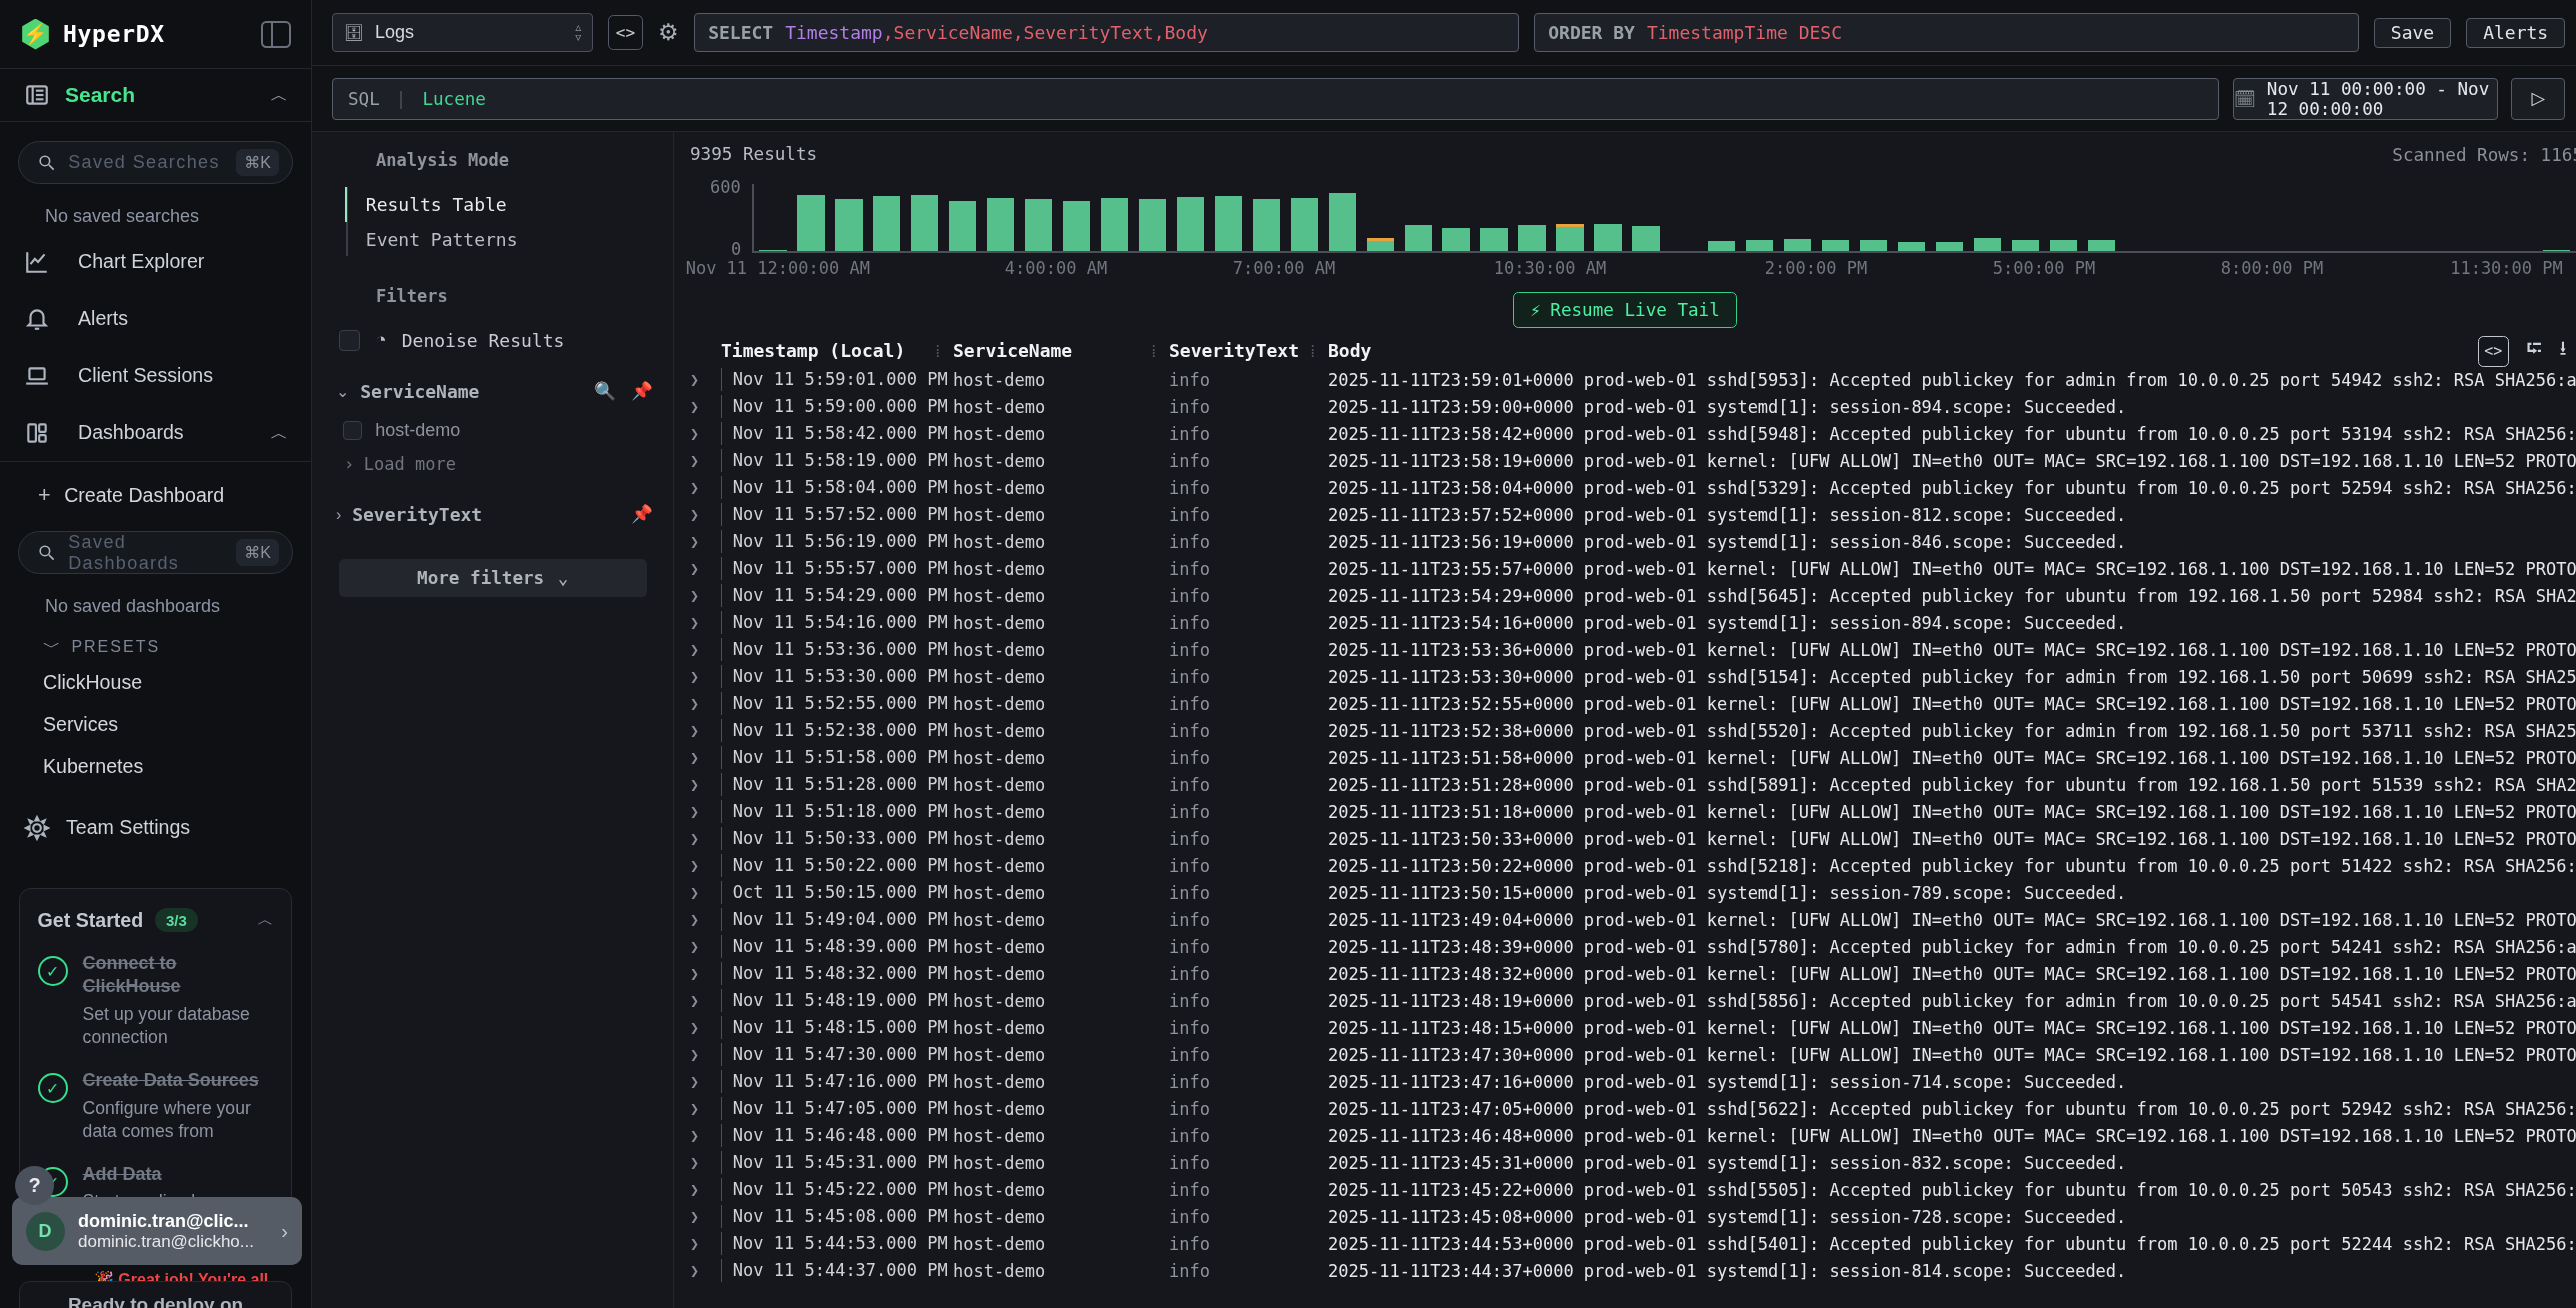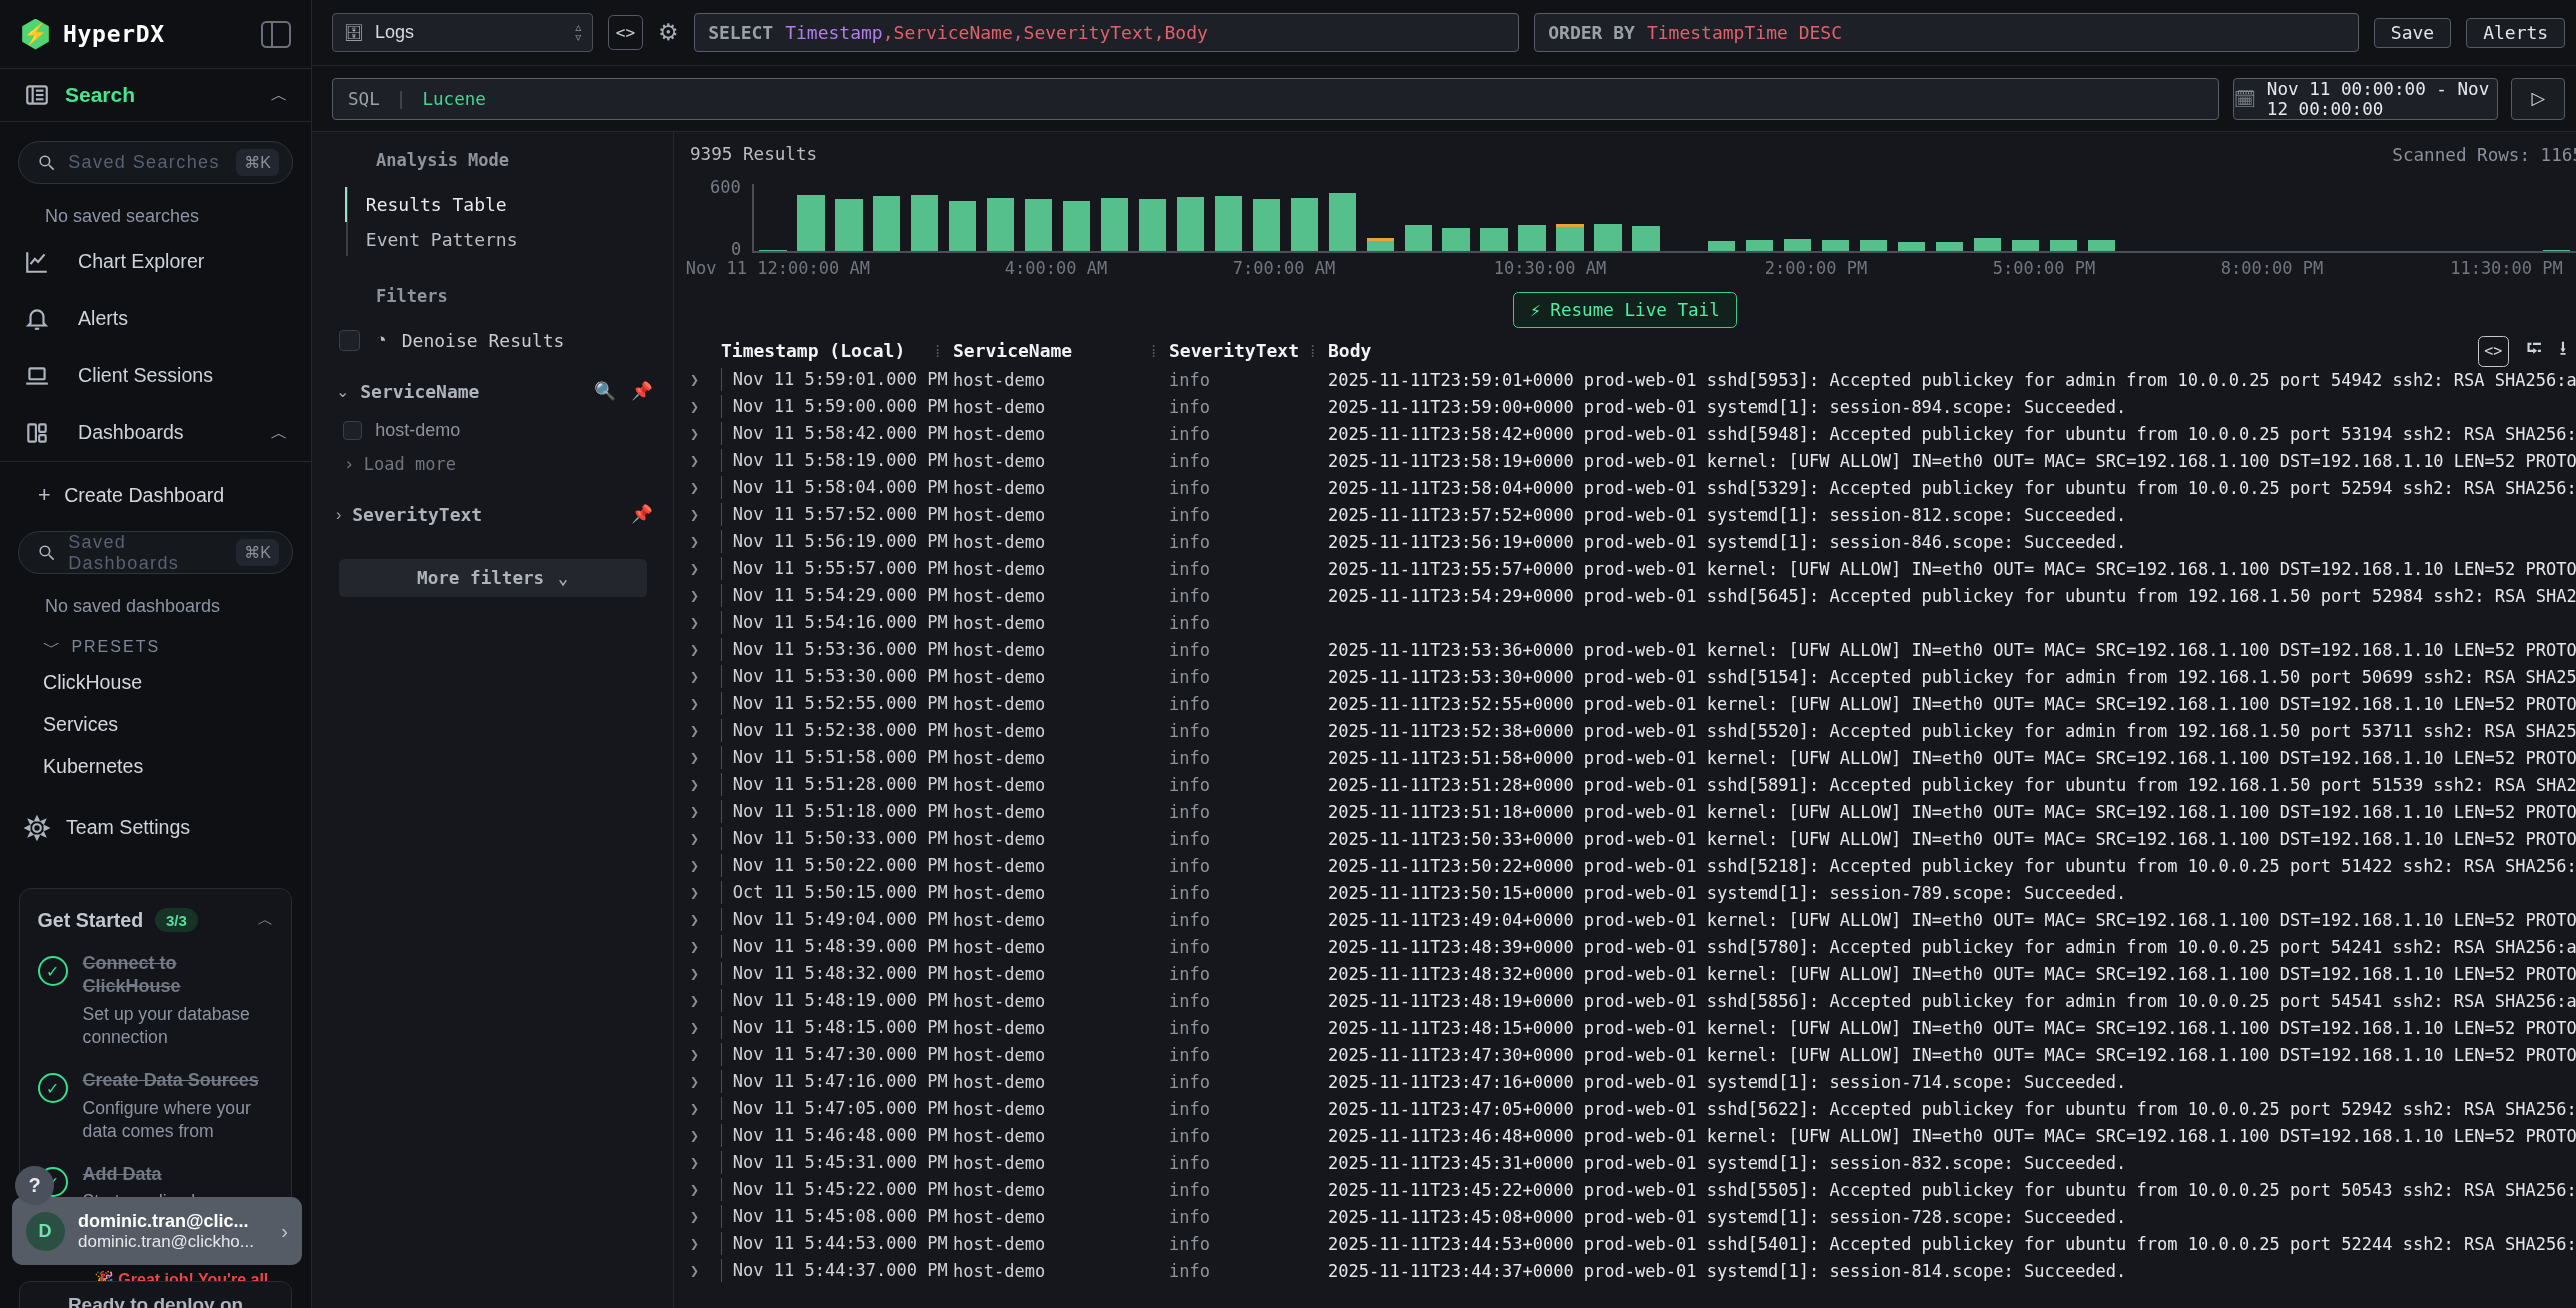--- a/index.html
+++ b/index.html
@@ -645,20 +645,21 @@
               <div class="ts">Nov 11 5:54:29.000 PM</div>
               <div class="svc">host-demo</div>
               <div class="sev">info</div>
               <div class="body">2025-11-11T23:54:29+0000 prod-web-01 sshd[5645]: Accepted publickey for ubuntu from 192.168.1.50 port 52984 ssh2: RSA SHA256:ab…</div>
             </div>
             <div class="logrow">
               <div class="exp">❯</div>
               <div class="ts">Nov 11 5:54:16.000 PM</div>
               <div class="svc">host-demo</div>
               <div class="sev">info</div>
+              <div class="body">2025-11-11T23:54:16+0000 prod-web-01 systemd[1]: session-894.scope: Succeeded.</div>
             </div>
             <div class="logrow">
               <div class="exp">❯</div>
               <div class="ts">Nov 11 5:53:36.000 PM</div>
               <div class="svc">host-demo</div>
               <div class="sev">info</div>
               <div class="body">2025-11-11T23:53:36+0000 prod-web-01 kernel: [UFW ALLOW] IN=eth0 OUT= MAC= SRC=192.168.1.100 DST=192.168.1.10 LEN=52 PROTO=TCP</div>
             </div>
             <div class="logrow">
               <div class="exp">❯</div>

